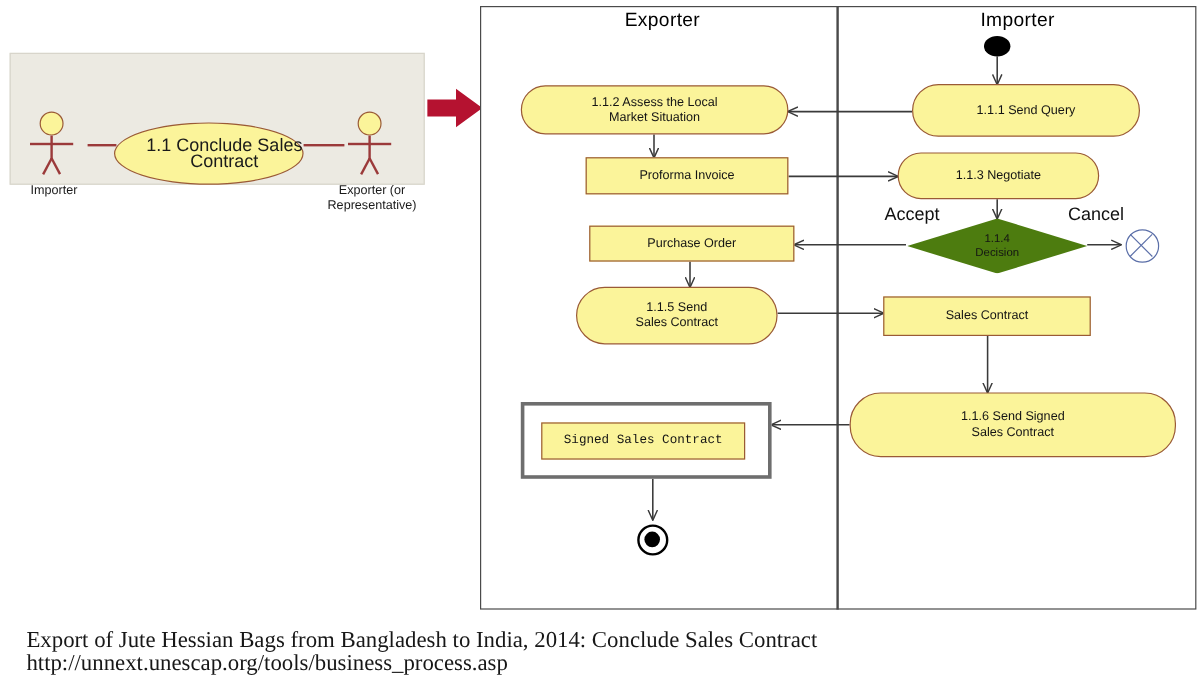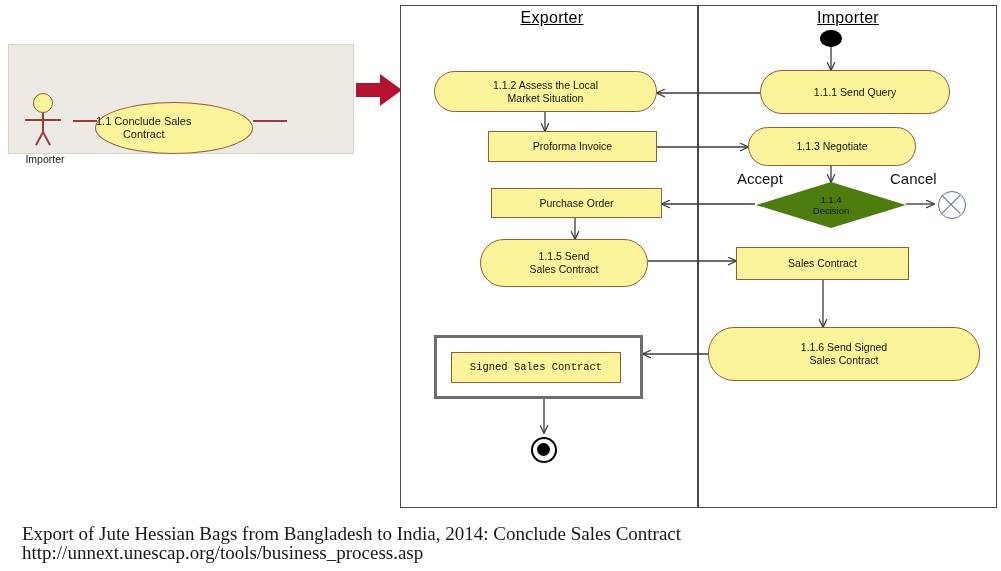--- a/index.html
+++ b/index.html
@@ -29,38 +29,38 @@
   .actor-label{
     position:absolute;top:60px;left:-22px;width:96px;text-align:center;
     font-size:10.5px;line-height:12px;color:#1a1a1a;
   }
   #actor-importer{left:10px;top:48px;}
   #actor-exporter{left:275px;top:48px;}
   .uc-link{position:absolute;height:1.6px;background:#9b3a3a;}
   #uc-ellipse{
     position:absolute;left:86px;top:57px;width:158px;height:52px;
     background:#fbf49a;border:1.6px solid #9a5a36;border-radius:50%;
-    box-sizing:border-box;display:flex;align-items:center;justify-content:flex-start;
-    text-align:center;font-size:11px;line-height:13px;color:#1a1a1a;
+    box-sizing:border-box;display:flex;align-items:center;justify-content:flex-end;
+    text-align:center;font-size:15px;line-height:13px;color:#1a1a1a;
   }
 
   
   #red-arrow{left:356px;top:72px;width:48px;height:36px;}
 
   
   #activity-frame{
     left:400px;top:5px;width:597px;height:503px;
     border:1.6px solid #4a4a4a;background:#fff;box-sizing:border-box;
   }
   #lane-divider{
     left:697px;top:5px;width:1.6px;height:503px;background:#4a4a4a;
   }
   .lane-title{
     position:absolute;top:9px;width:200px;text-align:center;
-    font-size:16px;color:#000;letter-spacing:.3px;text-decoration:underline;
+    font-size:16px;color:#000;letter-spacing:.3px;
   }
   #lane-title-exporter{left:452px;}
   #lane-title-importer{left:748px;}
 
   
   .node{
     position:absolute;box-sizing:border-box;
     background:#fbf49a;border:1.4px solid #9a5a36;
     display:flex;align-items:center;justify-content:center;text-align:center;
     font-size:10.5px;line-height:13px;color:#141414;
@@ -131,20 +131,31 @@
 
   <div id="uc-ellipse">
     <span>
       <span>1.1 Conclude Sales</span><br>
       <span>Contract</span>
     </span>
   </div>
 
   <div class="uc-link" style="left:244px;top:75px;width:34px;"></div>
 
+  <div class="actor" id="actor-exporter">
+    <span class="head"></span>
+    <span class="body"></span>
+    <span class="arms"></span>
+    <span class="leg l"></span>
+    <span class="leg r"></span>
+    <div class="actor-label">
+      <span>Exporter (or</span><br>
+      <span>Representative)</span>
+    </div>
+  </div>
 </div>
 
 <svg class="abs" id="red-arrow" viewBox="0 0 48 36">
   <path d="M0,11 L24,11 L24,2 L46,18 L24,34 L24,25 L0,25 Z" fill="#b51230"></path>
 </svg>
 
 <div class="abs" id="activity-frame"></div>
 <div class="abs" id="lane-divider"></div>
 
 <div class="lane-title" id="lane-title-exporter">Exporter</div>

